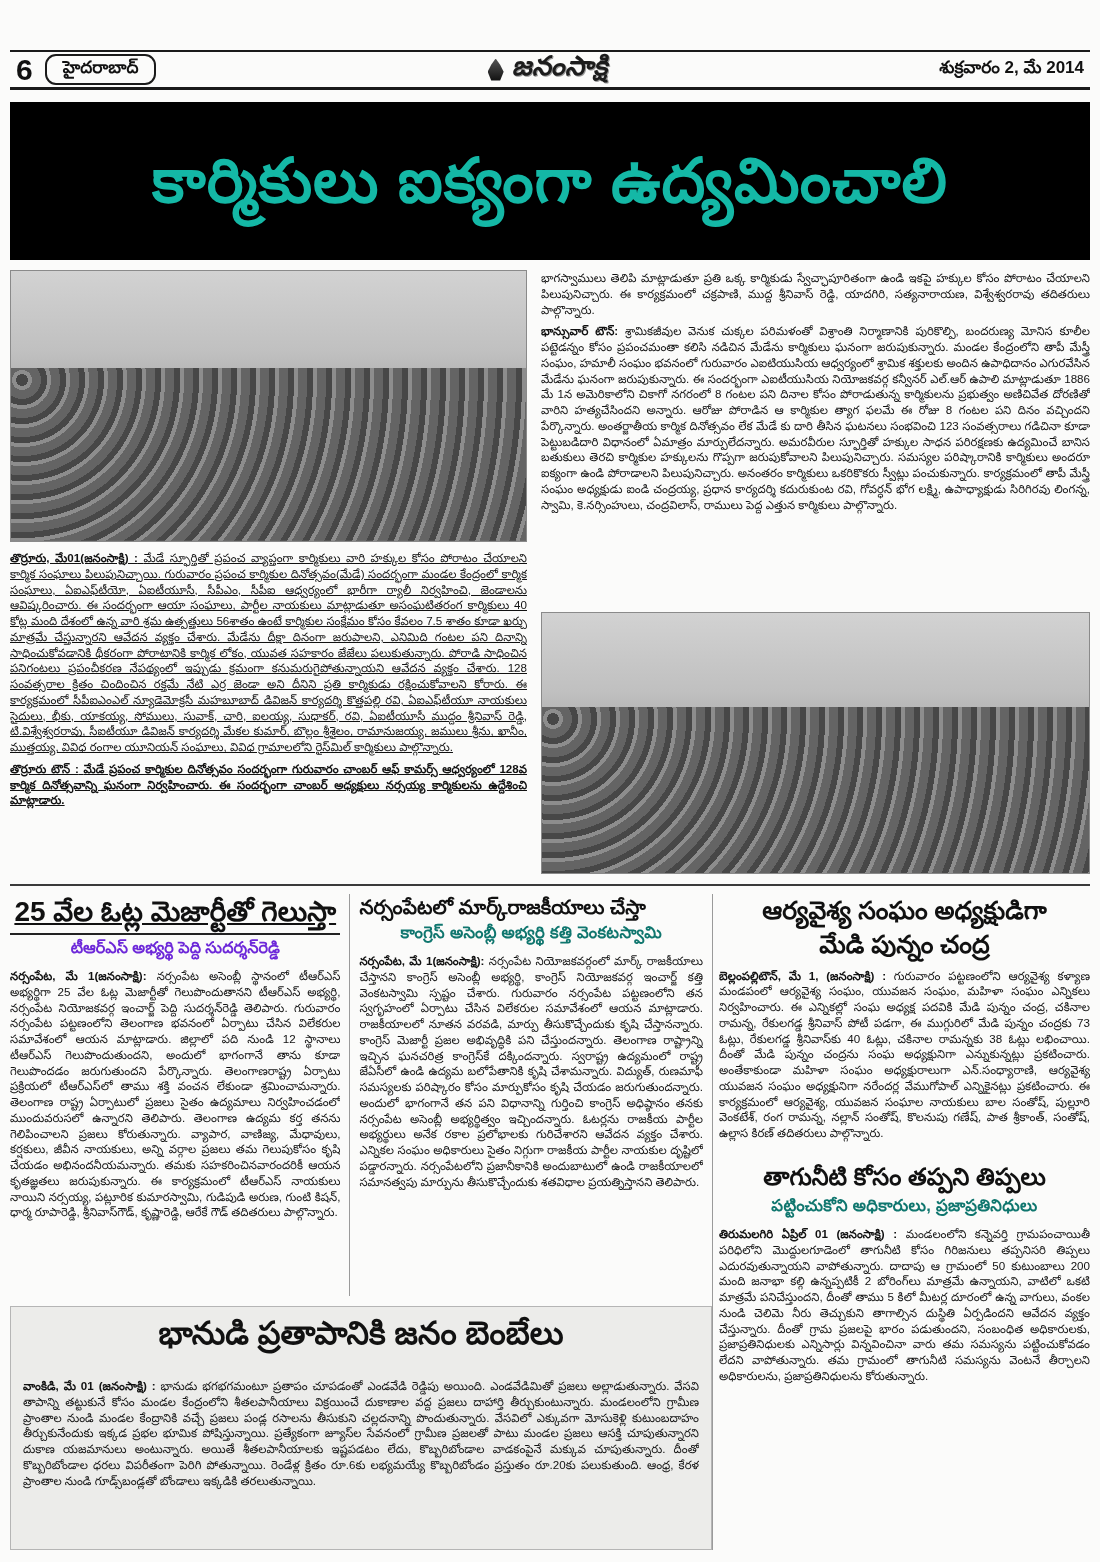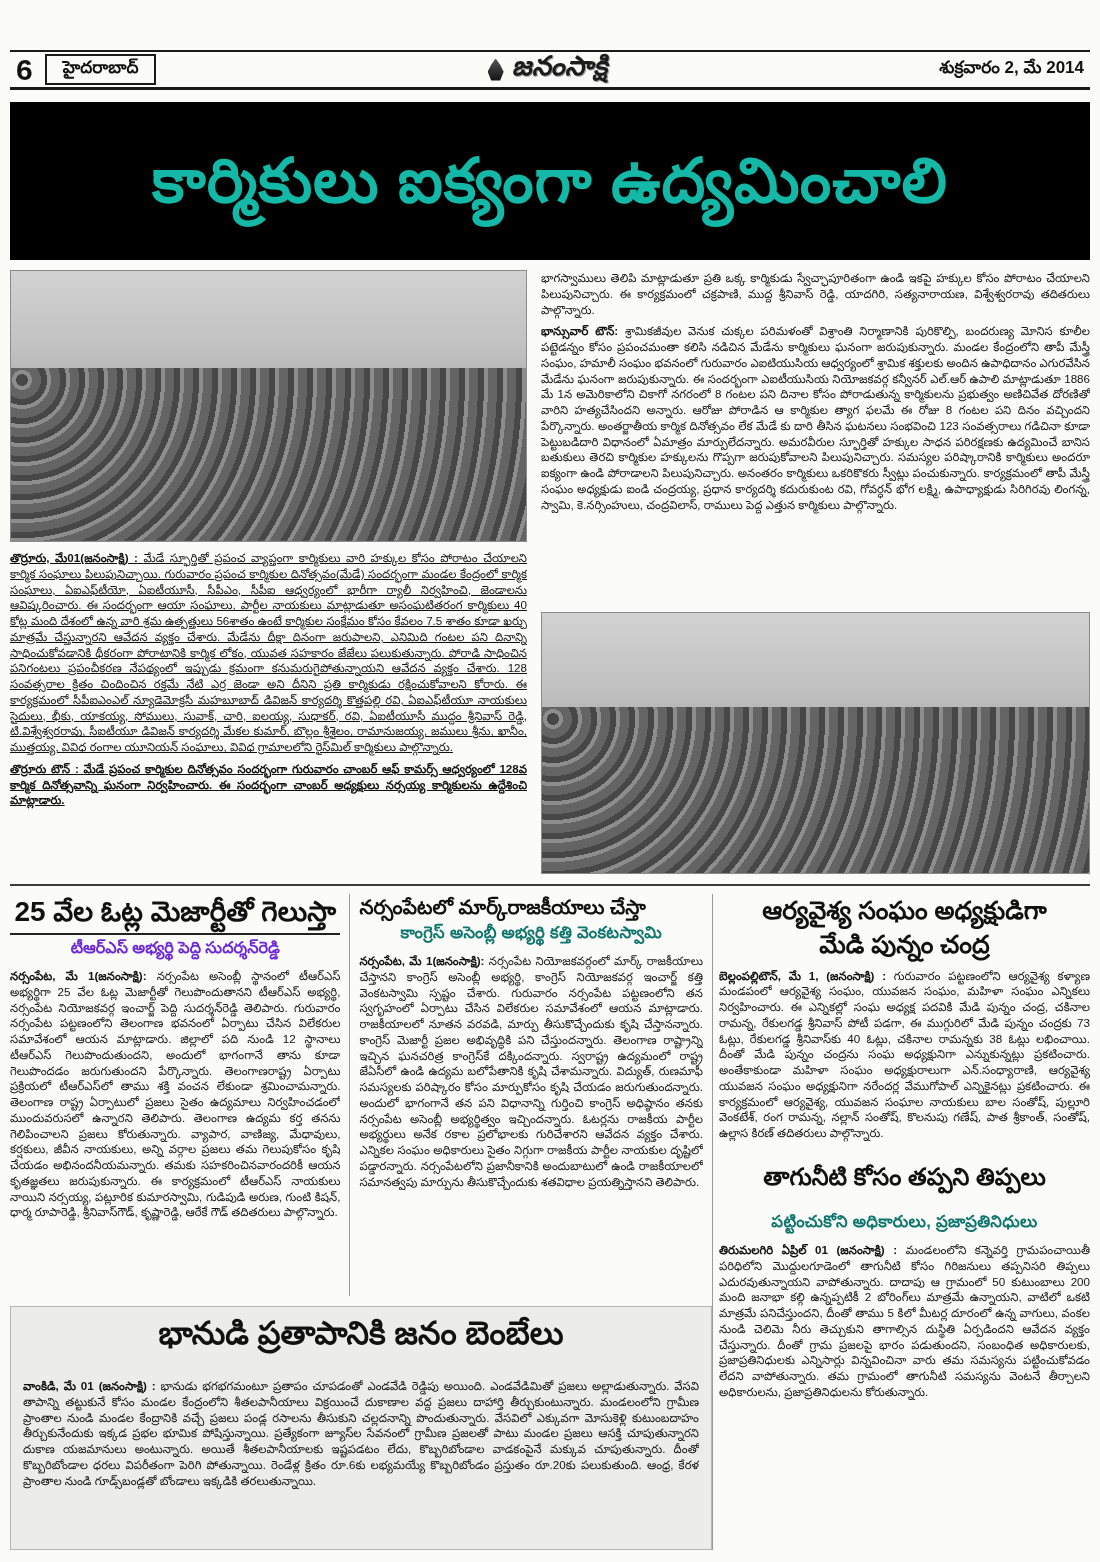--- a/index.html
+++ b/index.html
@@ -14,21 +14,21 @@
   
   .masthead {
     margin-top:44px; height:40px;
     border-top:2px solid #1a1a1a; border-bottom:3px solid #1a1a1a;
     display:flex; align-items:center; justify-content:space-between;
     padding:2px 6px;
   }
   .mh-left { display:flex; align-items:center; gap:12px; }
   .page-num { font-size:30px; font-weight:bold; line-height:1; }
   .edition-badge {
-    border:2px solid #1a1a1a; border-radius:0; padding:2px 16px;
+    border:2px solid #1a1a1a; border-radius:11px; padding:2px 16px;
     font-size:17px; font-weight:bold;
   }
   .logo-wrap { display:flex; align-items:center; gap:8px; }
   .logo-flame {
     width:16px; height:22px; display:inline-block;
     background:linear-gradient(180deg,#555,#111);
     clip-path:polygon(50% 0%, 78% 28%, 100% 60%, 78% 100%, 22% 100%, 0% 60%, 22% 28%);
   }
   .logo-text {
     font-size:27px; font-weight:bold; font-style:italic; letter-spacing:.5px;
@@ -73,27 +73,27 @@
 
   
   .mid { display:flex; height:656px; overflow:hidden; }
   .mid-left { width:65%; display:flex; flex-direction:column; }
   .mid-cols { display:flex; height:402px; overflow:hidden; }
   .col { overflow:hidden; }
   .col-1 { width:48.5%; padding-right:9px; border-right:1px solid #9a9a9a; }
   .col-2 { width:51.5%; padding:0 9px; }
   .mid-right { width:35%; padding-left:6px; border-left:1px solid #9a9a9a; overflow:hidden; }
 
-  .h-xl { font-size:28px; font-weight:bold; text-align:center; line-height:1.25; }
+  .h-xl { font-size:28px; font-weight:bold; text-align:center; line-height:1.25;text-decoration:underline; }
   .h-under { border-bottom:2px solid #222; padding-bottom:4px; margin-bottom:4px; }
   .subhead { font-size:16px; font-weight:bold; text-align:center; margin:3px 0 7px; color:#6d28d9; }
   .h-md { font-size:20px; font-weight:bold; text-align:left; line-height:1.3; }
   .subhead-outline { font-size:16.5px; font-weight:bold; text-align:center; margin:3px 0 7px; color:#0f766e; letter-spacing:.3px; }
   .h-lg2 { font-size:25px; font-weight:bold; text-align:center; line-height:1.35; margin-bottom:6px; }
-  .h-water { font-size:24px; font-weight:bold; text-align:center; line-height:1.3; margin:14px 0 20px; }
+  .h-water { font-size:24px; font-weight:bold; text-align:center; line-height:1.3; margin:14px 0 4px; }
 
   
   .bottom-box {
     margin-top:10px; flex:1; background:#ececea; border:1px solid #b5b5b5;
     padding:8px 12px; overflow:hidden;
   }
   .bottom-headline { font-size:32px; font-weight:bold; text-align:center; margin-bottom:19px; }
 </style>
 </head>
 <body>

